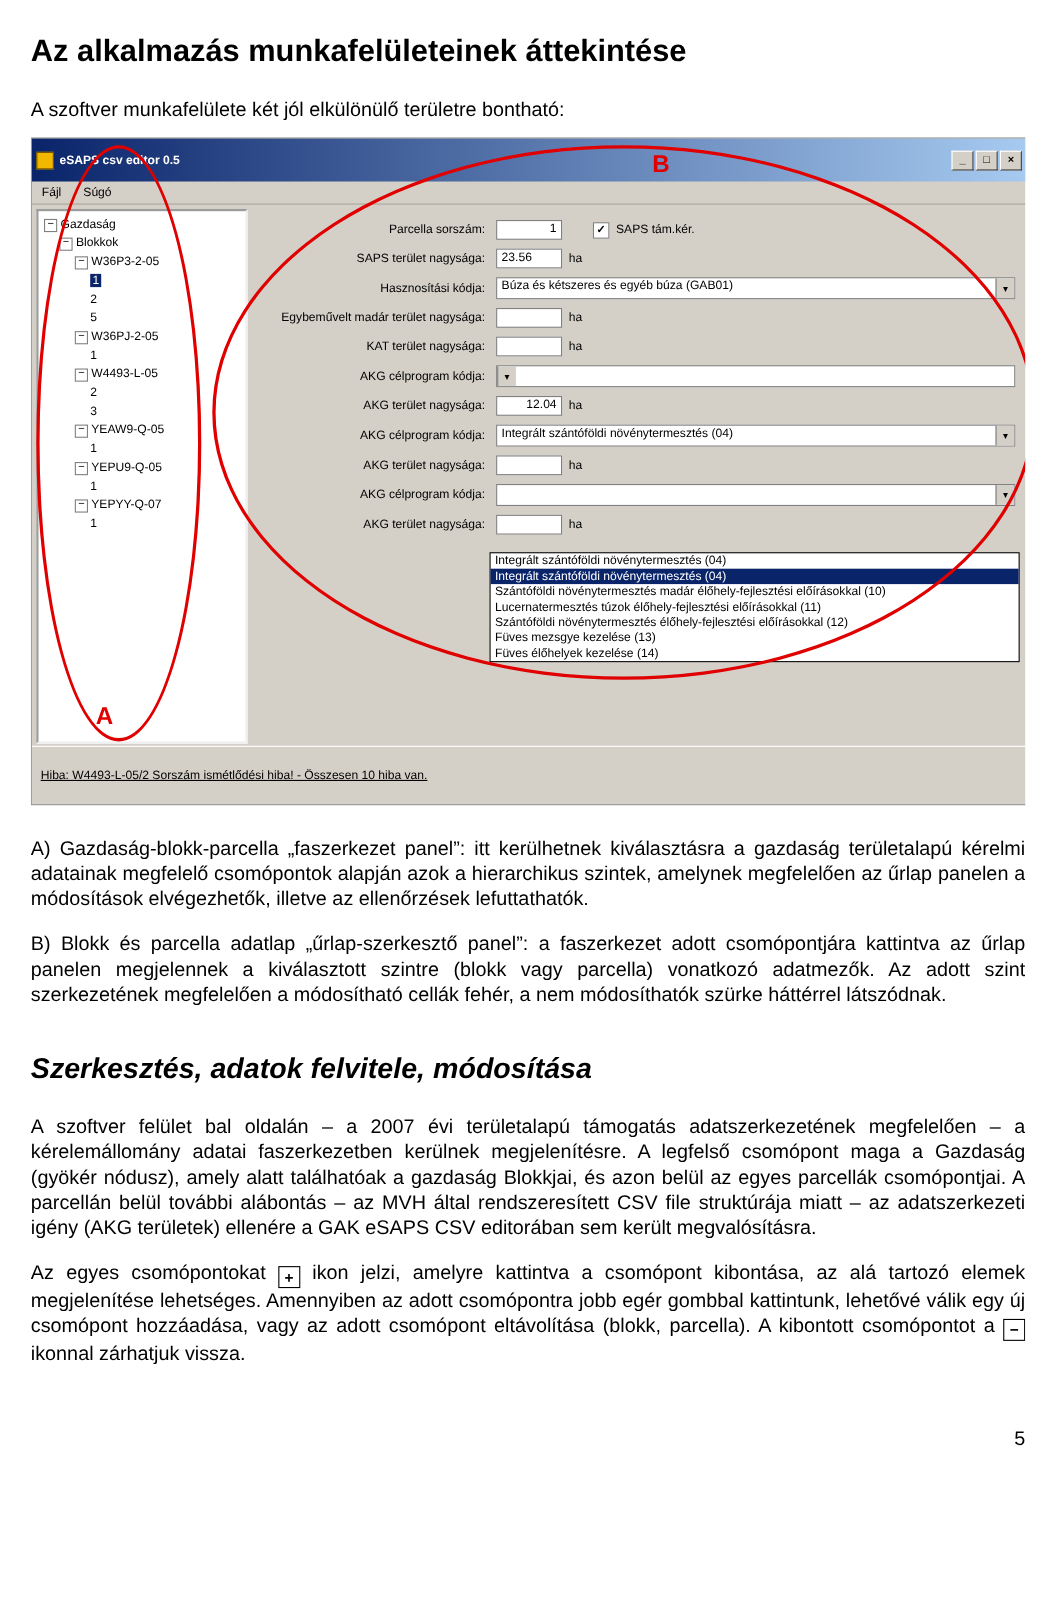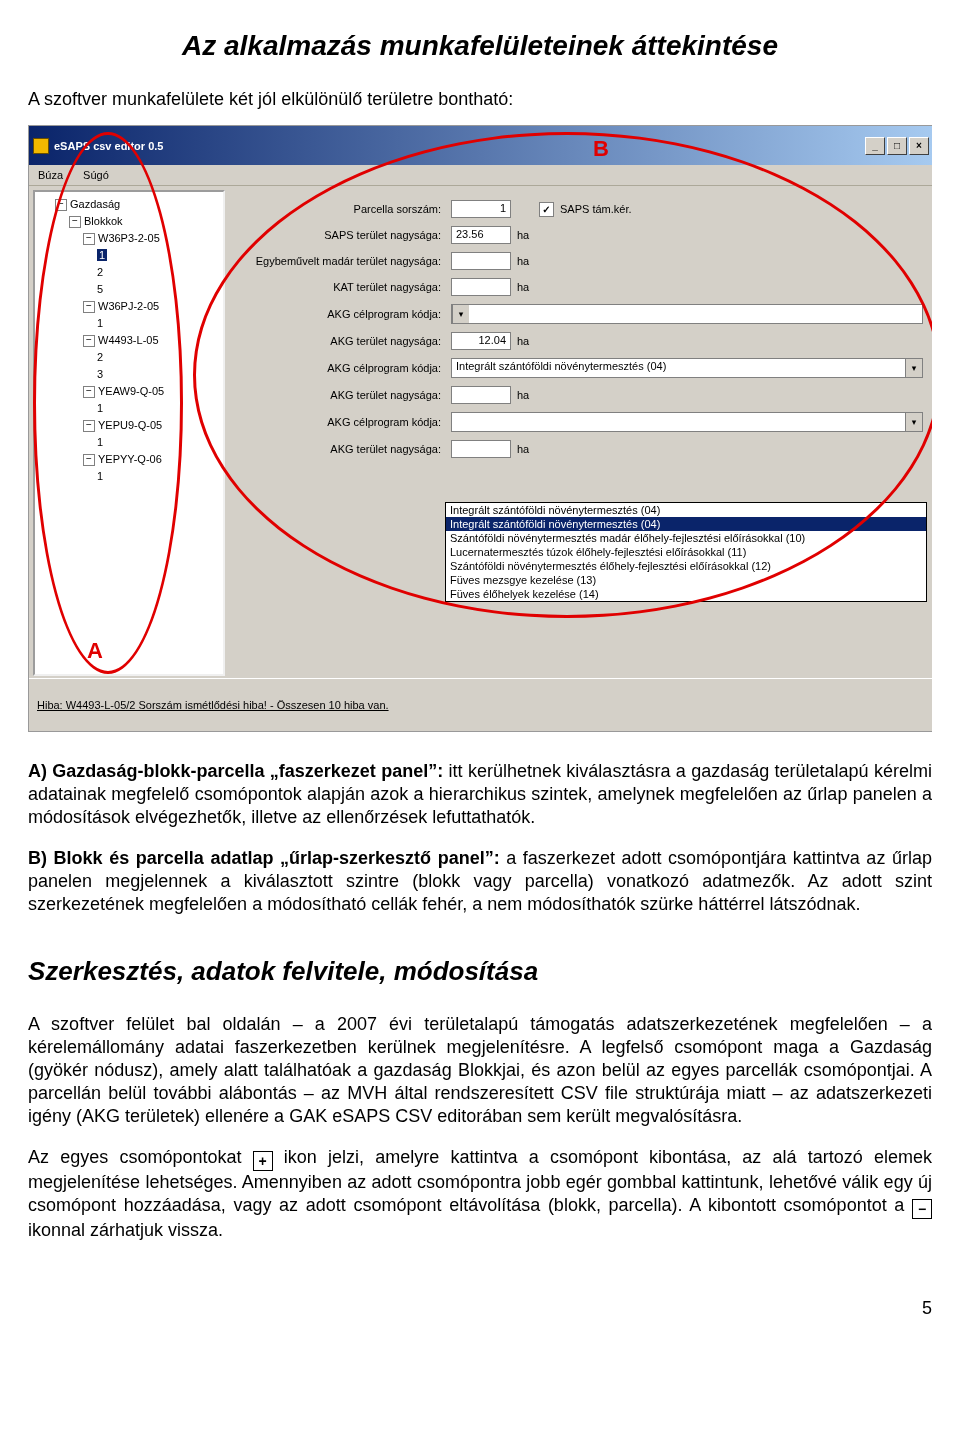--- a/index.html
+++ b/index.html
@@ -5,38 +5,36 @@
   body {
     font-family: Arial, Helvetica, sans-serif;
     font-size: 18px;
     color: #000;
     background: #fff;
     margin: 24px 28px;
     width: 904px;
   }
   h1 {
     font-size: 28px;
-    font-style: italic;
     font-weight: bold;
     margin: 6px 0 26px 0;
-    text-align: center;
   }
   h2 {
     font-size: 26px;
     font-style: italic;
     font-weight: bold;
     margin: 40px 0 26px 0;
   }
   p {
     margin: 0 0 18px 0;
     line-height: 1.28;
     text-align: justify;
   }
   p.lead { margin-bottom: 14px; }
-  .bold-run { font-weight: bold; }
+  .bold-run { font-weight: normal; }
   .screenshot-wrap { margin: 8px 0 28px 0; }
   .app-window {
     width: 904px;
     background: #d4d0c8;
     border: 1px solid #999;
     font-family: Tahoma, Arial, sans-serif;
     font-size: 11px;
     color: #000;
     position: relative;
   }
@@ -77,21 +75,21 @@
   .app-body {
     display: flex;
     height: 492px;
     position: relative;
   }
   .tree-panel {
     width: 190px;
     background: #fff;
     border: 2px inset #f0f0f0;
     margin: 4px 2px 2px 4px;
-    padding: 4px 18px;
+    padding: 4px 3px;
     overflow: hidden;
   }
   .tree ul { list-style: none; margin: 0; padding-left: 14px; }
   .tree > ul { padding-left: 2px; }
   .tree li { position: relative; line-height: 17px; }
   .tree .exp {
     display:inline-block; width:10px; height:10px;
     border:1px solid #808080; background:#fff;
     text-align:center; line-height:8px;
     font-size:10px; margin-right:3px;
@@ -188,21 +186,21 @@
 
     <div class="titlebar">
       <span class="app-icon"></span>
       <span class="title-text">eSAPS csv editor 0.5</span>
       <span class="winbtn">_</span>
       <span class="winbtn">□</span>
       <span class="winbtn">×</span>
     </div>
 
     <div class="menubar">
-      <span>Búza</span>
+      <span>Fájl</span>
       <span>Súgó</span>
     </div>
 
     <div class="app-body">
 
       <div class="tree-panel tree">
         <ul>
           <li>
             <span class="exp">−</span><span>Gazdaság</span>
             <ul>
@@ -230,21 +228,21 @@
                   <li><span class="exp">−</span><span>YEAW9-Q-05</span>
                     <ul>
                         <li><span>1</span></li>
                       </ul>
                   </li>
                   <li><span class="exp">−</span><span>YEPU9-Q-05</span>
                     <ul>
                         <li><span>1</span></li>
                       </ul>
                   </li>
-                  <li><span class="exp">−</span><span>YEPYY-Q-06</span>
+                  <li><span class="exp">−</span><span>YEPYY-Q-07</span>
                     <ul>
                         <li><span>1</span></li>
                       </ul>
                   </li>
                 </ul>
               </li>
             </ul>
           </li>
         </ul>
       </div>
@@ -260,20 +258,27 @@
             <span>SAPS tám.kér.</span>
           </span>
         </div>
 
         <div class="form-row">
           <span class="lbl">SAPS terület nagysága:</span>
           <span class="inp" style="width:60px;">23.56</span>
           <span class="unit">ha</span>
         </div>
 
+        <div class="form-row">
+          <span class="lbl">Hasznosítási kódja:</span>
+          <span class="combo" style="width:470px">
+            <span class="ctext">Búza és kétszeres és egyéb búza (GAB01)</span>
+              <span class="cbtn"></span>
+          </span>
+        </div>
 
         <div class="form-row">
           <span class="lbl">Egybeművelt madár terület nagysága:</span>
           <span class="inp" style="width:60px"></span>
           <span class="unit">ha</span>
         </div>
 
         <div class="form-row">
           <span class="lbl">KAT terület nagysága:</span>
           <span class="inp" style="width:60px"></span>

